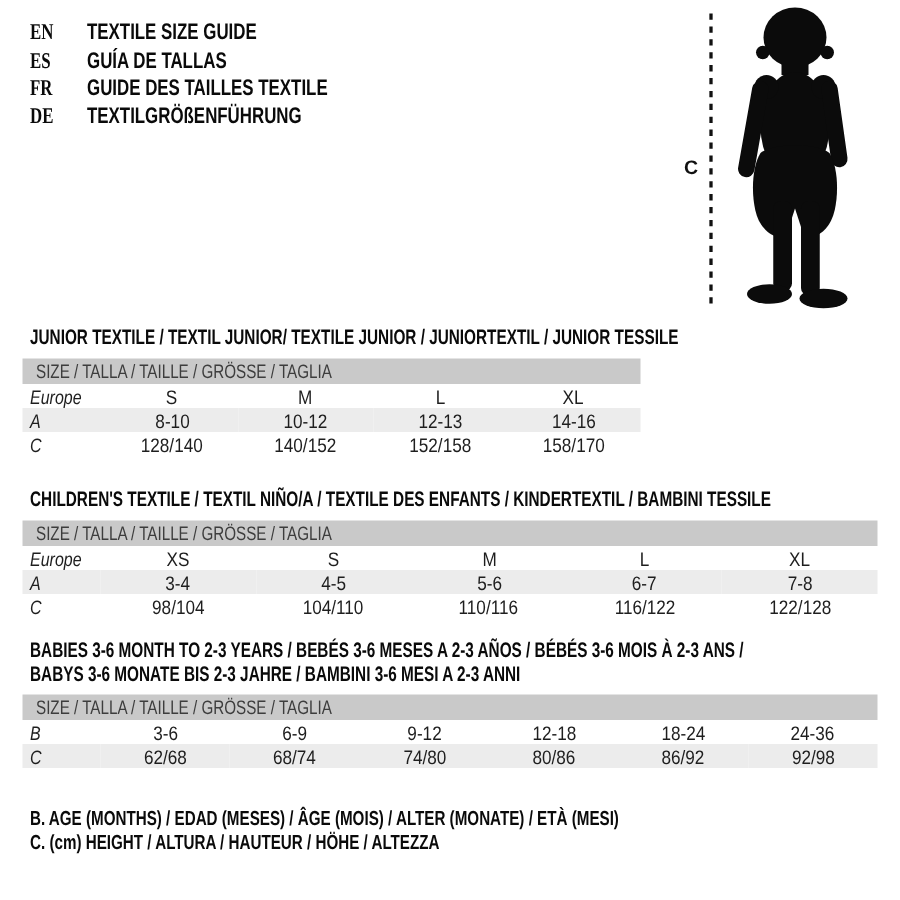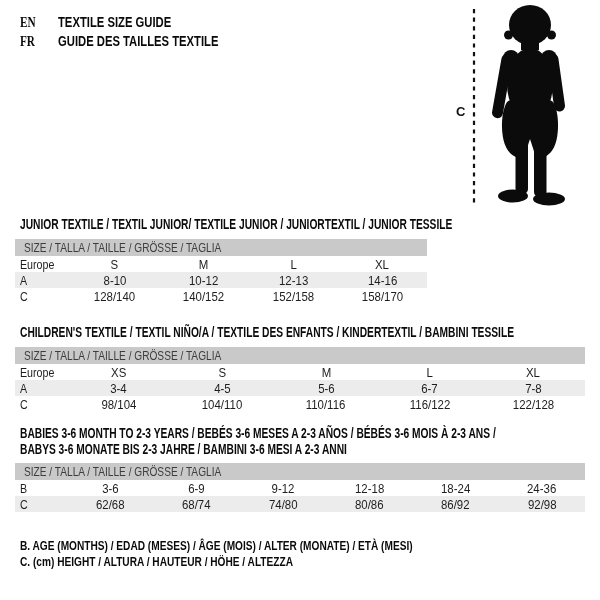--- a/index.html
+++ b/index.html
@@ -32,38 +32,46 @@
   
   .size-table{position:absolute;left:15px;border-collapse:collapse;table-layout:fixed;}
   #t1{top:239px;width:412px;}
   #t2{top:347px;width:570px;}
   #t3{top:463px;width:570px;}
   .size-table td{padding:0;font-size:13px;text-align:center;vertical-align:middle;height:16px;}
   .size-table tr.hdr td{
     background:#c9c9c9;height:17px;text-align:left;padding-left:9px;
     font-size:13px;color:#3d3d3d;
   }
-  .size-table td.lbl{text-align:left;padding-left:5px;}
+  .size-table td.lbl{text-align:left;padding-left:5px;font-style:italic;}
   .size-table tr.shaded td{background:#ececec;}
 
   
   .legend{position:absolute;left:20px;top:538px;font-size:13.5px;font-weight:bold;color:#0a0a0a;}
   .legend-line{line-height:16.3px;}
 </style>
 </head>
 <body>
 
 <div class="lang-block">
   <div class="lang-row">
     <span class="lang-code"><span class="cond sx75">EN</span></span>
     <span class="cond sx75">TEXTILE SIZE GUIDE</span>
   </div>
   <div class="lang-row">
+    <span class="lang-code"><span class="cond sx75">ES</span></span>
+    <span class="cond sx75">GUÍA DE TALLAS</span>
+  </div>
+  <div class="lang-row">
     <span class="lang-code"><span class="cond sx75">FR</span></span>
     <span class="cond sx75">GUIDE DES TAILLES TEXTILE</span>
+  </div>
+  <div class="lang-row">
+    <span class="lang-code"><span class="cond sx75">DE</span></span>
+    <span class="cond sx75">TEXTILGRÖßENFÜHRUNG</span>
   </div>
 </div>
 
 <svg class="figure-svg" width="140" height="210" viewBox="0 0 140 210" aria-hidden="true">
   <line x1="24" y1="6" x2="24" y2="202" stroke="#111111" stroke-width="2.2" stroke-dasharray="4.2 4.4"></line>
   <text x="6" y="113" font-size="13" font-weight="bold" fill="#111111" font-family="Liberation Sans, sans-serif">C</text>
   <g transform="translate(30,0)" fill="#0b0b0b">
     <ellipse cx="50" cy="22" rx="21" ry="20"></ellipse>
     <circle cx="28.5" cy="32" r="4.5"></circle>
     <circle cx="71.5" cy="32" r="4.5"></circle>

